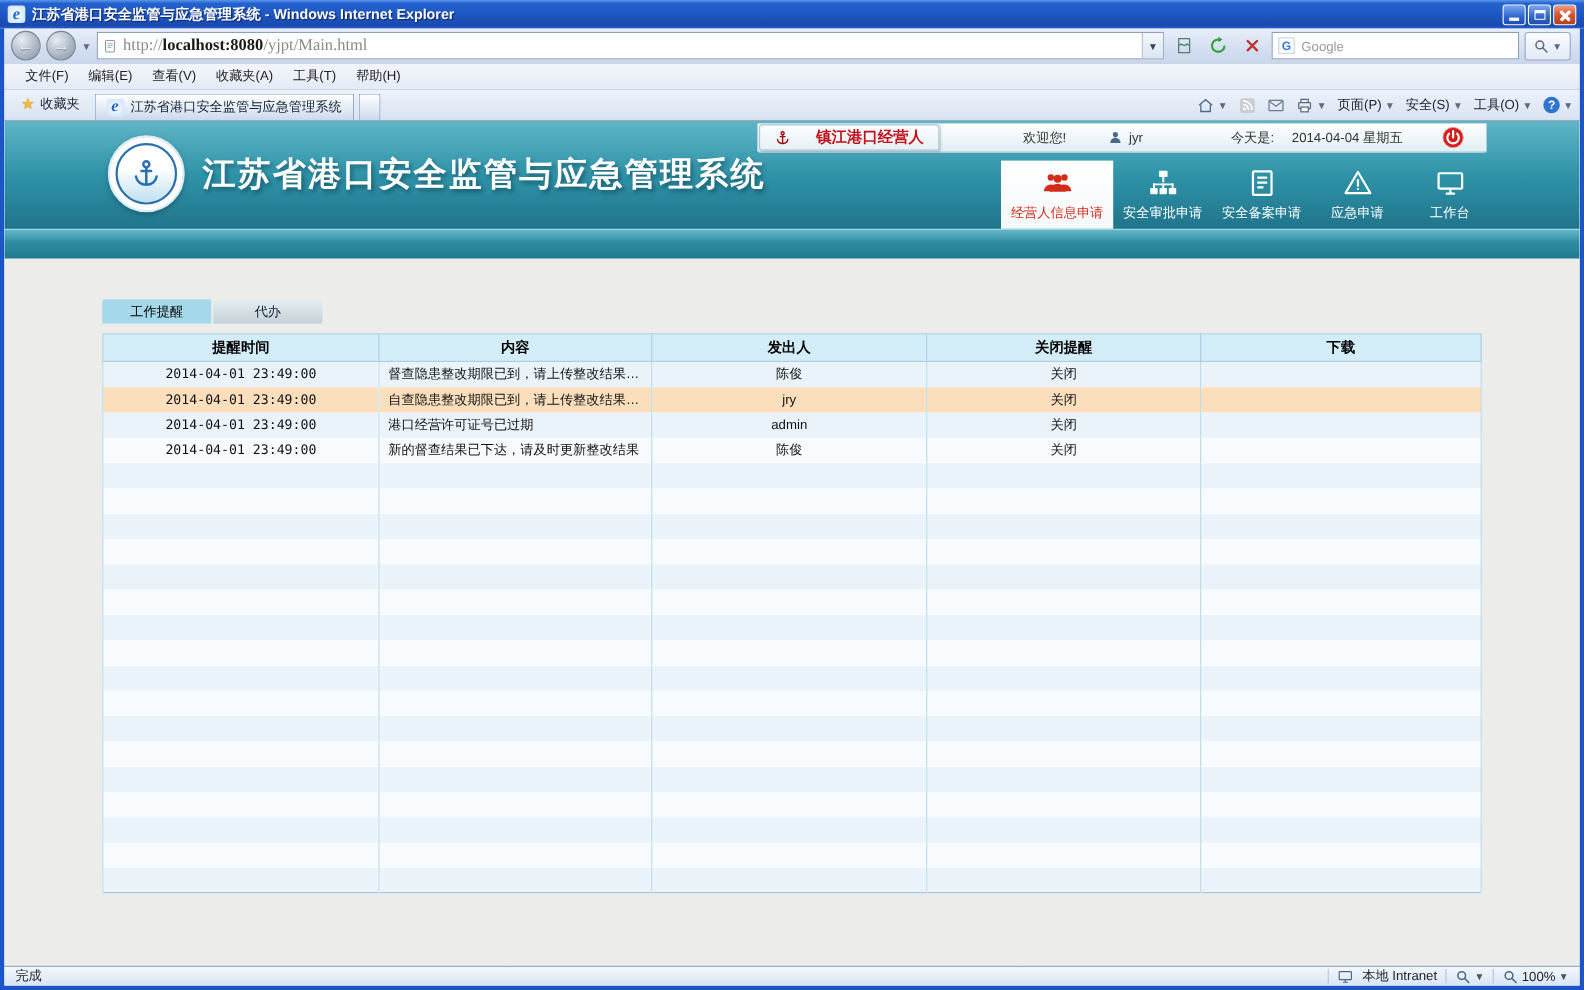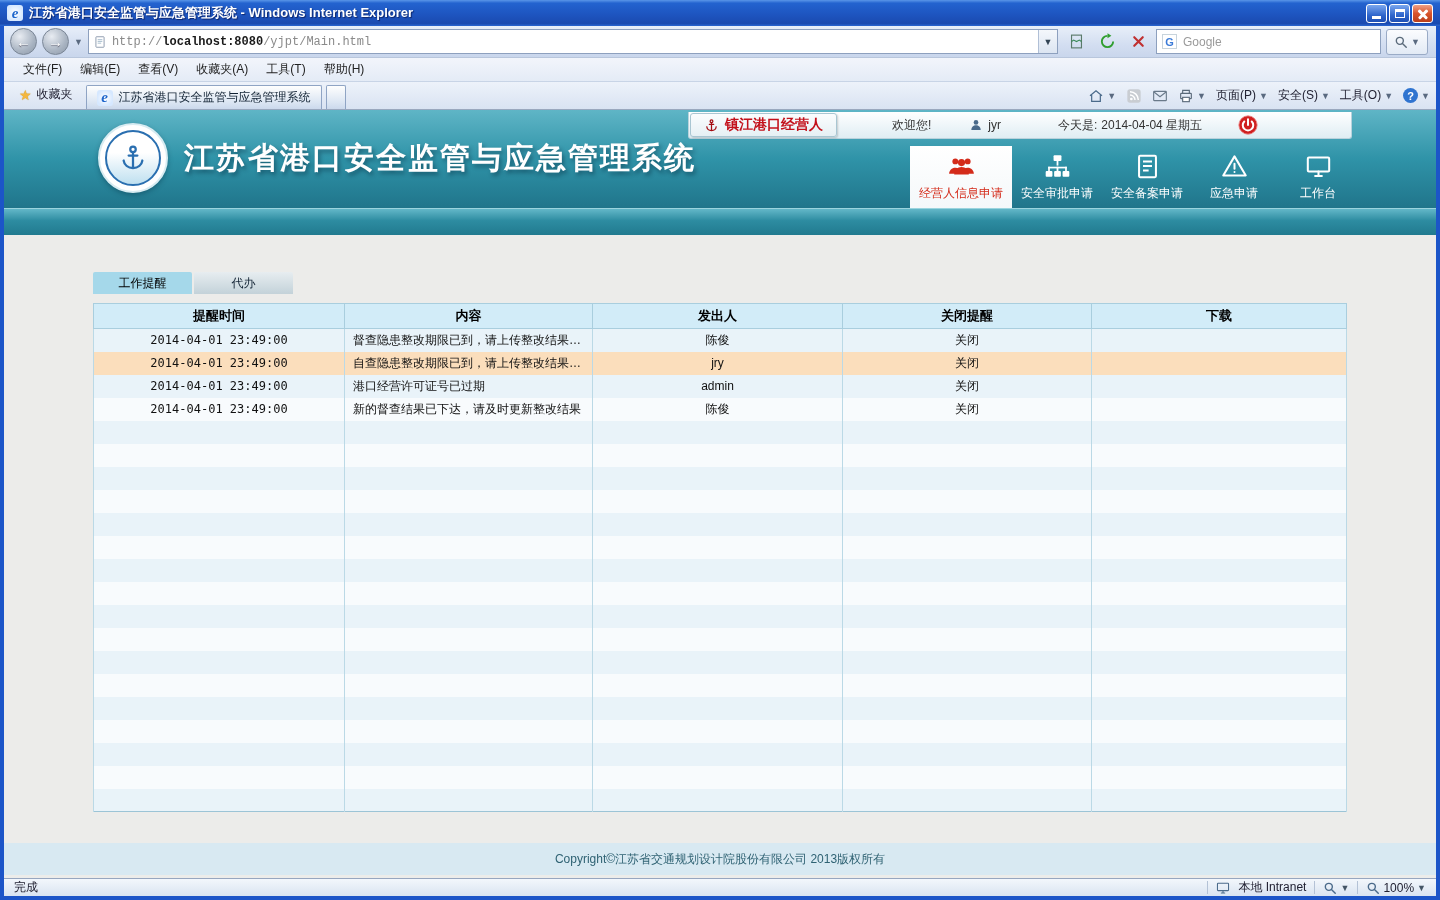--- a/index.html
+++ b/index.html
@@ -30,21 +30,21 @@
 
   
   .addressbar { height:32px; flex:none; background:linear-gradient(#E8EFF9,#D3DEF1 60%,#C9D6EC);
     display:flex; align-items:center; padding:0 8px 0 6px; gap:5px; border-bottom:1px solid #B8C6DC; }
   .nav-circle { width:27px; height:27px; flex:none; border-radius:50%;
     background:radial-gradient(circle at 35% 30%,#E8ECF2,#A9B4C2 60%,#8C98A8);
     border:1px solid #7A8696; color:#fff; font-size:15px; font-weight:bold;
     display:flex; align-items:center; justify-content:center; text-shadow:0 1px 1px #556; }
   .small-caret { font-size:9px; color:#5A6A80; }
   .address-field { flex:1; height:25px; background:#fff; border:1px solid #8DA0BE; display:flex; align-items:center; padding-left:4px; gap:5px; }
-  .url-text { flex:1; font-family:Liberation Mono, monospace; font-size:12px; color:#8a8a8a; white-space:nowrap; overflow:hidden; }
+  .url-text { flex:1; font-family:Liberation Serif, serif; font-size:15px; color:#8a8a8a; white-space:nowrap; overflow:hidden; }
   .url-text b { color:#1a1a1a; }
   .combo-caret { width:19px; height:100%; background:linear-gradient(#F4F7FB,#DCE5F2); border-left:1px solid #B0BFD6;
     display:flex; align-items:center; justify-content:center; font-size:9px; color:#345; }
   .addr-btn { width:26px; height:26px; flex:none; display:flex; align-items:center; justify-content:center; border-radius:3px; }
   .addr-btn svg { width:17px; height:17px; }
   .search-field { width:225px; height:25px; flex:none; background:#fff; border:1px solid #8DA0BE;
     display:flex; align-items:center; gap:6px; padding-left:5px; font-size:12px; color:#9a9a9a; }
   .g-logo { width:15px; height:15px; border:1px solid #C8D4DC; display:flex; align-items:center; justify-content:center;
     font-weight:bold; color:#3B7BD8; font-size:11px; background:#fff; }
   .search-btn { width:42px; height:26px; flex:none; background:linear-gradient(#FBFCFE,#E2EAF5); border:1px solid #9AABC6;
@@ -80,28 +80,28 @@
     border:2px solid #D8ECF2; display:flex; align-items:center; justify-content:center; box-shadow:0 2px 5px rgba(0,40,60,.35); }
   .logo-inner { width:56px; height:56px; border-radius:50%; border:2px solid #2A6FB0;
     display:flex; align-items:center; justify-content:center; background:linear-gradient(180deg,#fff 40%,#BFE0F0); }
   .logo-inner svg { width:30px; height:30px; }
   .site-title { position:absolute; left:180px; top:28px; font-size:30px; font-weight:bold; color:#fff; letter-spacing:2px;
     text-shadow:2px 3px 4px rgba(0,30,50,.45); white-space:nowrap; }
 
   .welcome-strip { position:absolute; top:2px; right:84px; width:664px; height:27px;
     background:linear-gradient(#FFFFFF,#DFEDF3); border:1px solid #B9D2DC; border-top:none; border-radius:0 0 3px 3px;
     display:flex; align-items:center; font-size:12px; color:#333; }
-  .org-tab { height:24px; display:flex; align-items:center; gap:6px; padding:0 13px; margin-left:1px;
+  .org-tab { height:24px; display:flex; align-items:center; gap:23px; padding:0 13px; margin-left:1px;
     background:linear-gradient(#FBFDFE,#E6F0F4); border:1px solid #A9C6D2; border-radius:3px;
     box-shadow:1px 1px 2px rgba(0,0,0,.18); color:#C3111B; font-weight:bold; font-size:14px; }
   .org-tab svg { width:15px; height:15px; }
-  .welcome-label { margin-left:55px; }
+  .welcome-label { margin-left:76px; }
   .person-icon { margin-left:38px; display:flex; } .person-icon svg { width:14px; height:14px; }
   .user-name { margin-left:5px; }
-  .today { margin-left:57px; display:flex; gap:4px; }
+  .today { margin-left:80px; display:flex; gap:16px; }
   .power-btn { margin-left:36px; width:20px; height:20px; display:flex; }
   .power-btn svg { width:20px; height:20px; }
 
   .main-nav { position:absolute; right:76px; bottom:0; display:flex; align-items:stretch; }
   .nav-item { min-width:84px; padding:0 9px; height:62px; display:flex; flex-direction:column; align-items:center;
     justify-content:center; gap:5px; color:#fff; font-size:12px; cursor:pointer; white-space:nowrap; }
   .nav-item .nav-icon svg { width:27px; height:27px; display:block; }
   .nav-item.active { background:linear-gradient(#FFFFFF,#F4F8FA); color:#D42B1A; }
 
   .sub-bar { height:27px; flex:none; background:linear-gradient(180deg,#63B7C8 0%,#2D8CA1 45%,#217A8F 100%);
@@ -540,21 +540,20 @@
                 <td class="cell-time"></td>
                 <td class="cell-content"></td>
                 <td class="cell-sender"></td>
                 <td class="cell-close"></td>
                 <td class="cell-download"></td>
               </tr>
             </tbody>
         </table>
       </div>
 
-      <div class="page-footer">Copyright©江苏省交通规划设计院股份有限公司 2013版权所有</div>
     </div>
 
     <div class="statusbar">
       <span>完成</span>
       <div class="status-right">
         <span class="sep"></span>
         <svg viewBox="0 0 24 24" fill="none" stroke="#4A6A8A" stroke-width="1.8">
             <rect x="2.5" y="4" width="19" height="12.5" rx="1"></rect>
             <path d="M9 20.5h6M12 16.5v4" stroke-linecap="round"></path>
           </svg>

